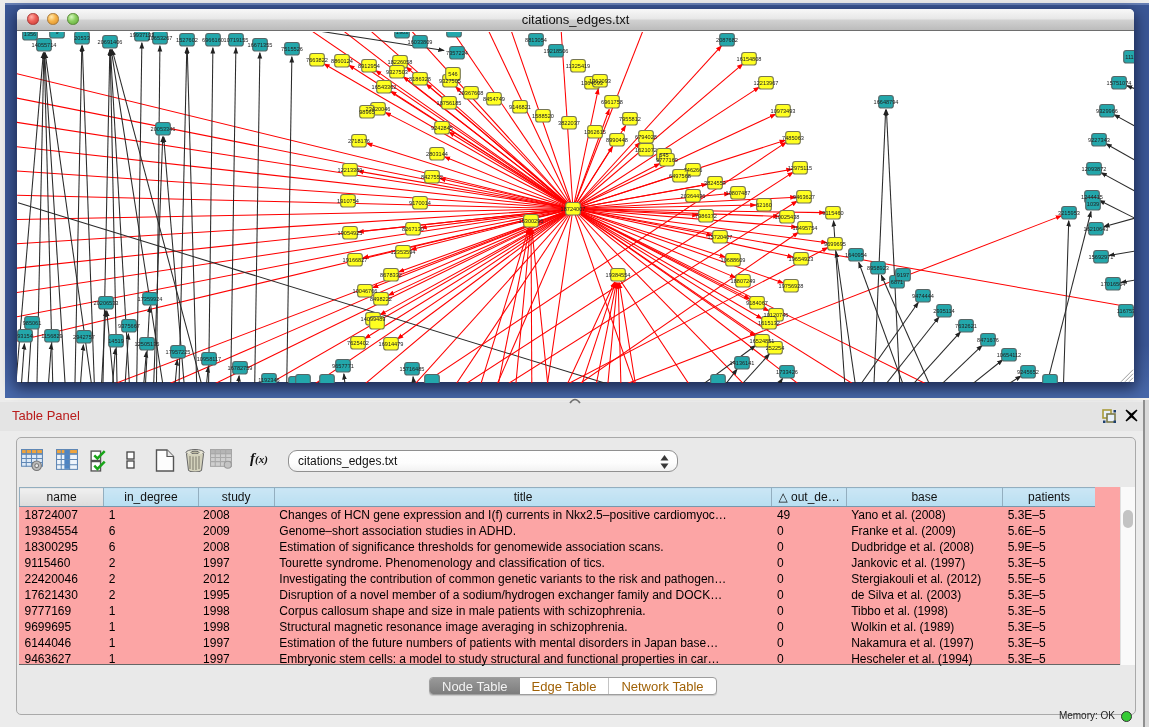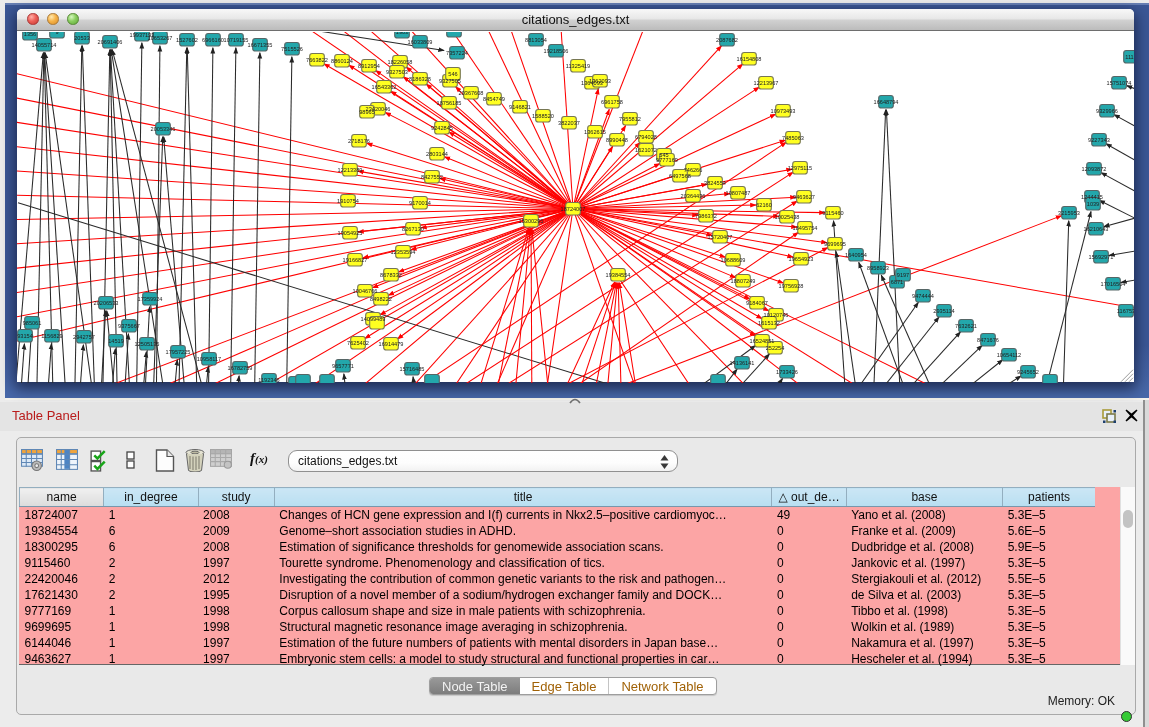--- a/index.html
+++ b/index.html
@@ -41,21 +41,21 @@
 .w1{width:84px}.w2{width:94px}.w3{width:76px}.w4{width:496px}.w5{width:74px}.w6{width:156px}.w7{width:92px}
 #vscroll {position:absolute;right:0px;top:49px;width:15px;height:178px;background:#fafafa;border-left:1px solid #e0e0e0}
 #vthumb {position:absolute;left:2px;top:23px;width:10px;height:18px;background:#c3c3c3;border-radius:5px}
 
 #tabs {position:absolute;left:429px;top:677px;height:18px;display:flex;
   border:1px solid #9e9e9e;border-radius:4px;overflow:hidden;background:#fff;font-size:13px;
   box-shadow:0 1px 1px rgba(0,0,0,0.15)}
 #tabs div {padding:0 12px;line-height:17px;color:#a16207}
 #tabs .sel {background:linear-gradient(#999,#7d7d7d);color:#f3f3f3}
 #tabs .sep {border-left:1px solid #c4c4c4;padding:0}
-#status {position:absolute;right:34px;top:694px;font-size:12px;color:#222}
+#status {position:absolute;right:34px;top:710px;font-size:10px;color:#222}
 #dot {position:absolute;left:1121px;top:711px;width:11px;height:11px;border-radius:50%;
   background:#35cb35;border:1px solid #333}
 </style></head>
 <body>
 <div id="stage">
 <div id="desk">
       <div id="deskbot"></div>
   <div id="win">
     <div id="titlebar">
       <div class="tl" style="left:10px;background:radial-gradient(circle at 35% 30%,#ffb0a8,#ee6058 45%,#c33b33);border:0.5px solid #a33"></div>

